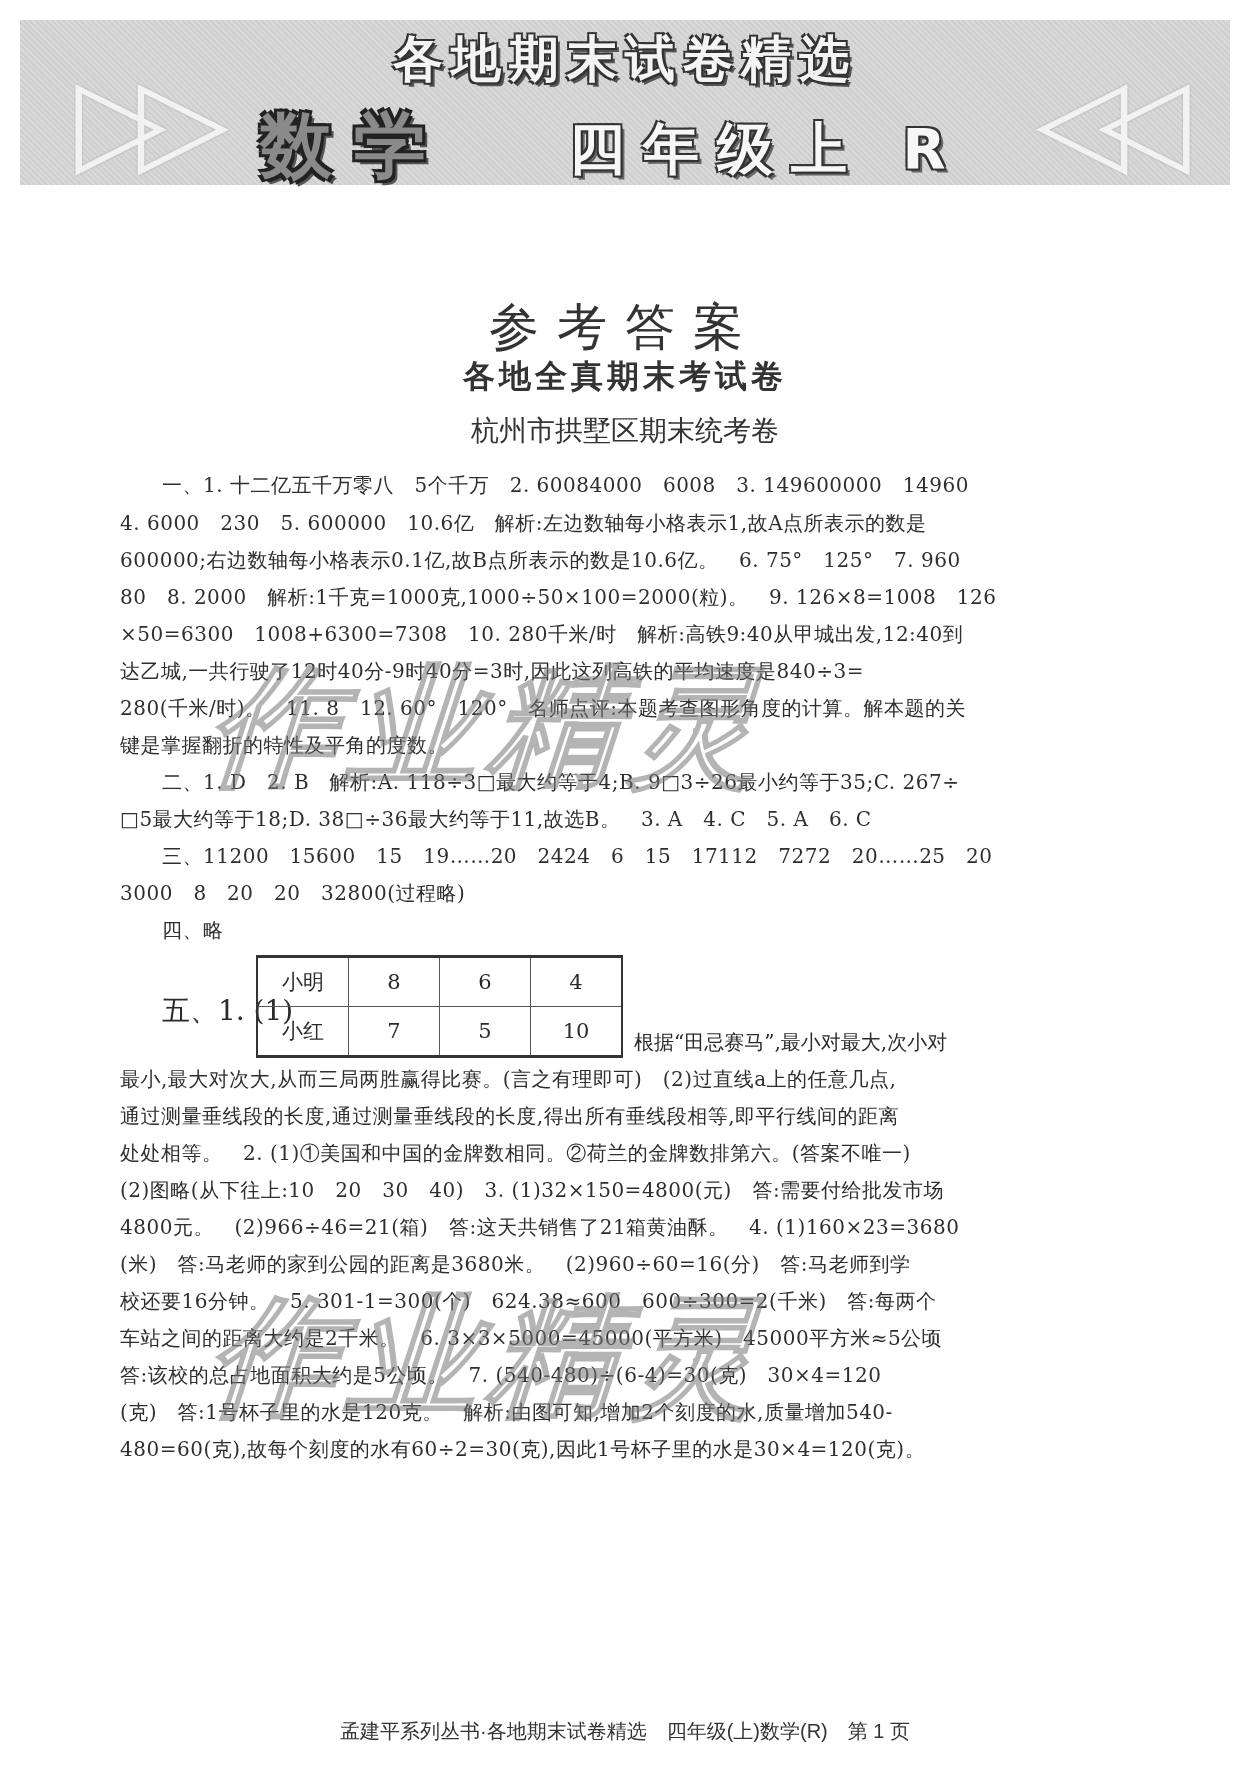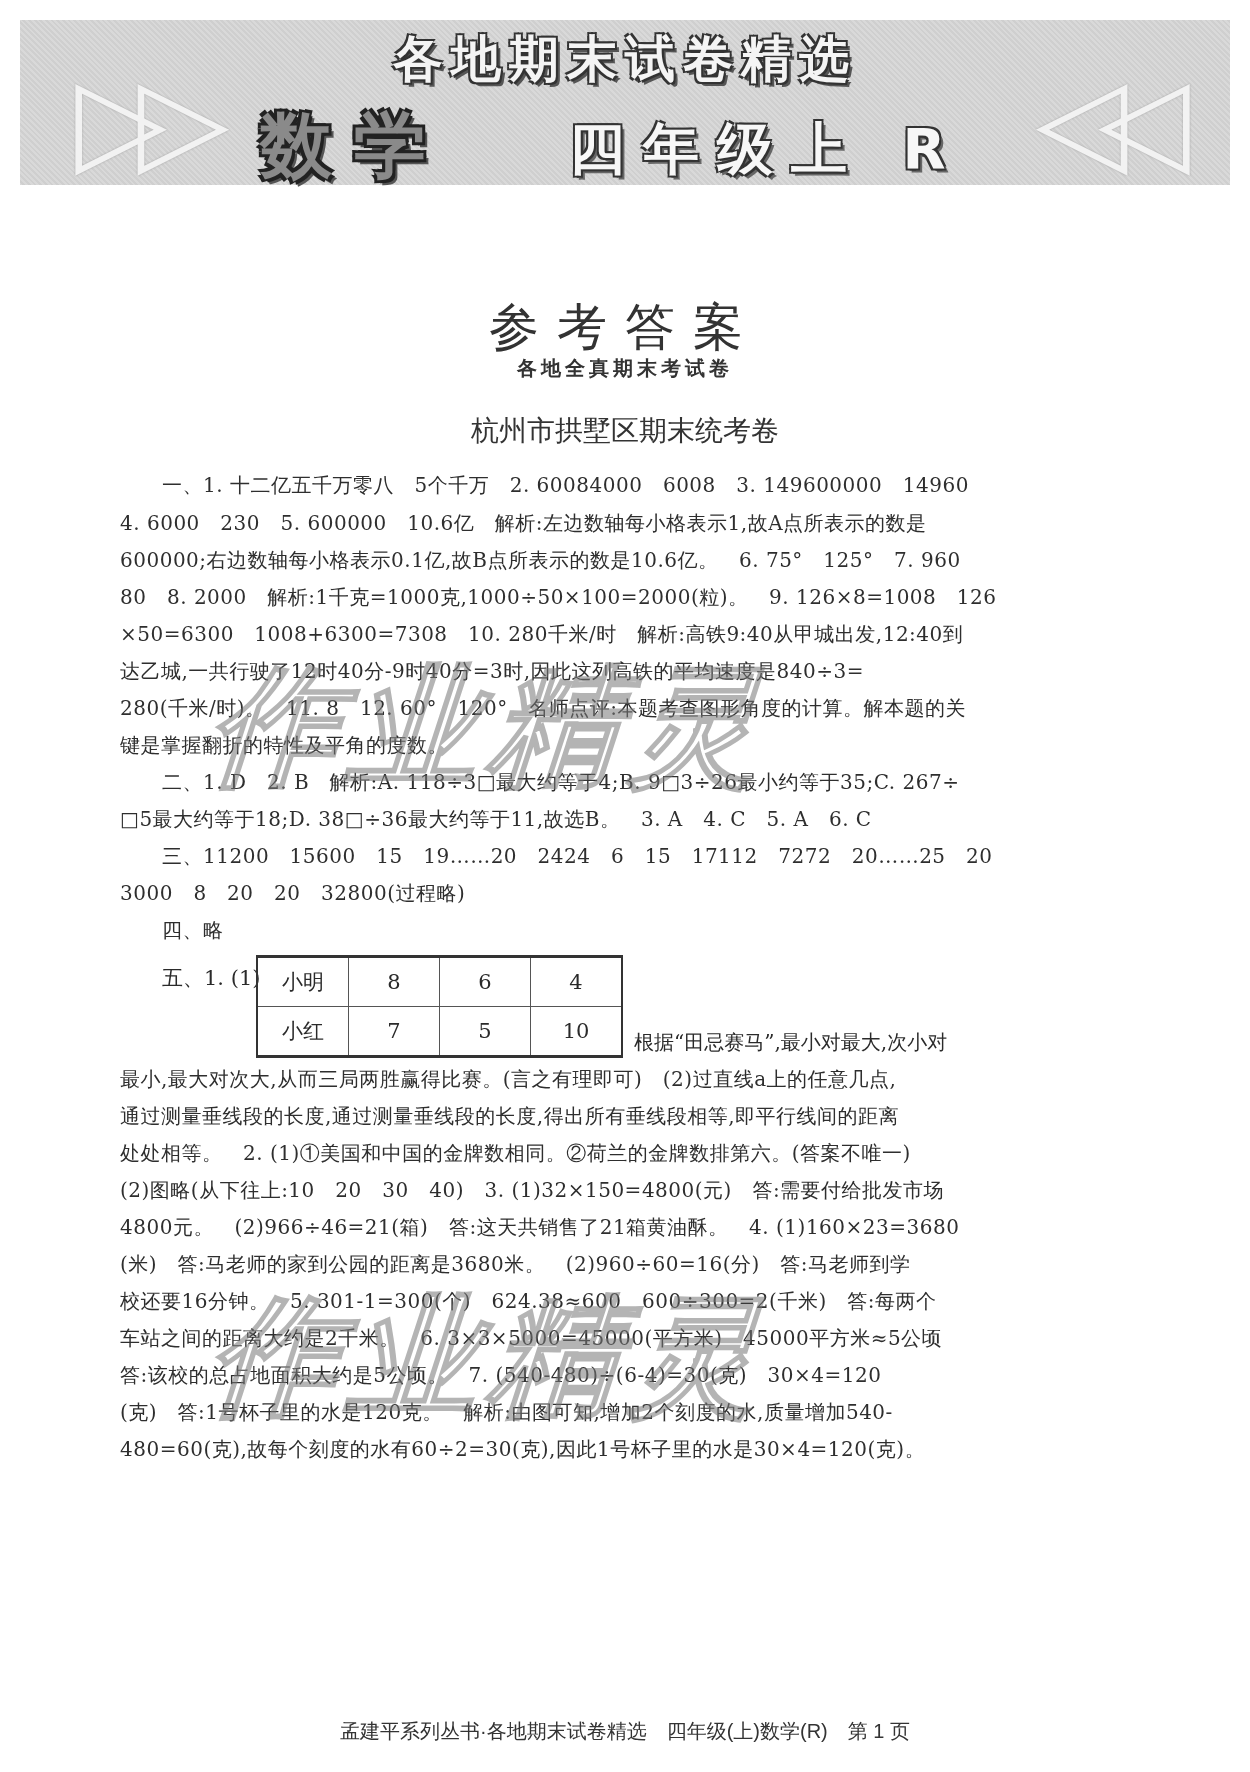--- a/index.html
+++ b/index.html
@@ -16,32 +16,32 @@
             text-shadow: -3px -3px 0 #222, 3px -3px 0 #222, -3px 3px 0 #222, 3px 3px 0 #222, 5px 5px 0 #555; }
   .banner-grade { position: absolute; left: 540px; top: 92px; font-family: "DejaVu Sans", sans-serif;
             font-weight: bold; font-size: 56px; color: #f7f7f7; letter-spacing: 18px;
             text-shadow: -2px -2px 0 #333, 2px -2px 0 #333, -2px 2px 0 #333, 2px 2px 0 #333, 4px 4px 0 #666; margin-left: 9px; }
   .chev { position: absolute; top: 40px; font-family: "DejaVu Sans", sans-serif; font-size: 120px;
           color: #f2f2f2; line-height: 1; text-shadow: 0 0 2px #999; letter-spacing: -30px; }
   .chev-left { left: 55px; } .chev-right { right: 70px; }
   .title { position: absolute; left: 0; right: 0; top: 252px; text-align: center;
            font-family: "DejaVu Sans", sans-serif; font-size: 50px; letter-spacing: 18px; color: #333; margin-top: 42px; }
   .subtitle { position: absolute; left: 0; right: 0; top: 355px; text-align: center;
-           font-family: "DejaVu Sans", sans-serif; font-weight: bold; font-size: 20px; letter-spacing: 4px; color: #333; }
+           font-family: "DejaVu Sans", sans-serif; font-weight: bold; font-size: 32px; letter-spacing: 4px; color: #333; }
   .exam-title { position: absolute; left: 0; right: 0; top: 412px; text-align: center;
            font-size: 28px; color: #333; }
   .line { position: absolute; left: 120px; width: 1000px; font-size: 20px; white-space: nowrap;
           letter-spacing: 0.5px; color: #2e2e2e; }
   .line.indent { left: 162px; }
   .ans-table { position: absolute; left: 256px; top: 955px; border-collapse: collapse;
                border-top: 3px solid #333; border-bottom: 3px solid #333; font-size: 21px; }
   .ans-table td { border: 1px solid #555; width: 88px; height: 46px; text-align: center; }
   .ans-table tr td:first-child { border-left: 2px solid #333; }
   .ans-table tr td:last-child { border-right: 2px solid #333; }
-  .label51 { position: absolute; left: 162px; top: 964px; font-size: 21px; }
+  .label51 { position: absolute; left: 162px; top: 992px; font-size: 28px; }
   .note51 { position: absolute; left: 634px; top: 1029px; font-size: 20px; white-space: nowrap; }
   .footer { position: absolute; left: 0; right: 0; top: 1718px; text-align: center;
             font-family: Liberation Sans, sans-serif; font-size: 20px; color: #333; }
   .watermark { position: absolute; font-family: "DejaVu Sans", sans-serif; font-weight: bold;
                font-size: 130px; color: transparent; -webkit-text-stroke: 1.5px #777;
                transform: skewX(-18deg); opacity: 0.55; letter-spacing: 10px; }
 </style>
 </head>
 <body>
 

